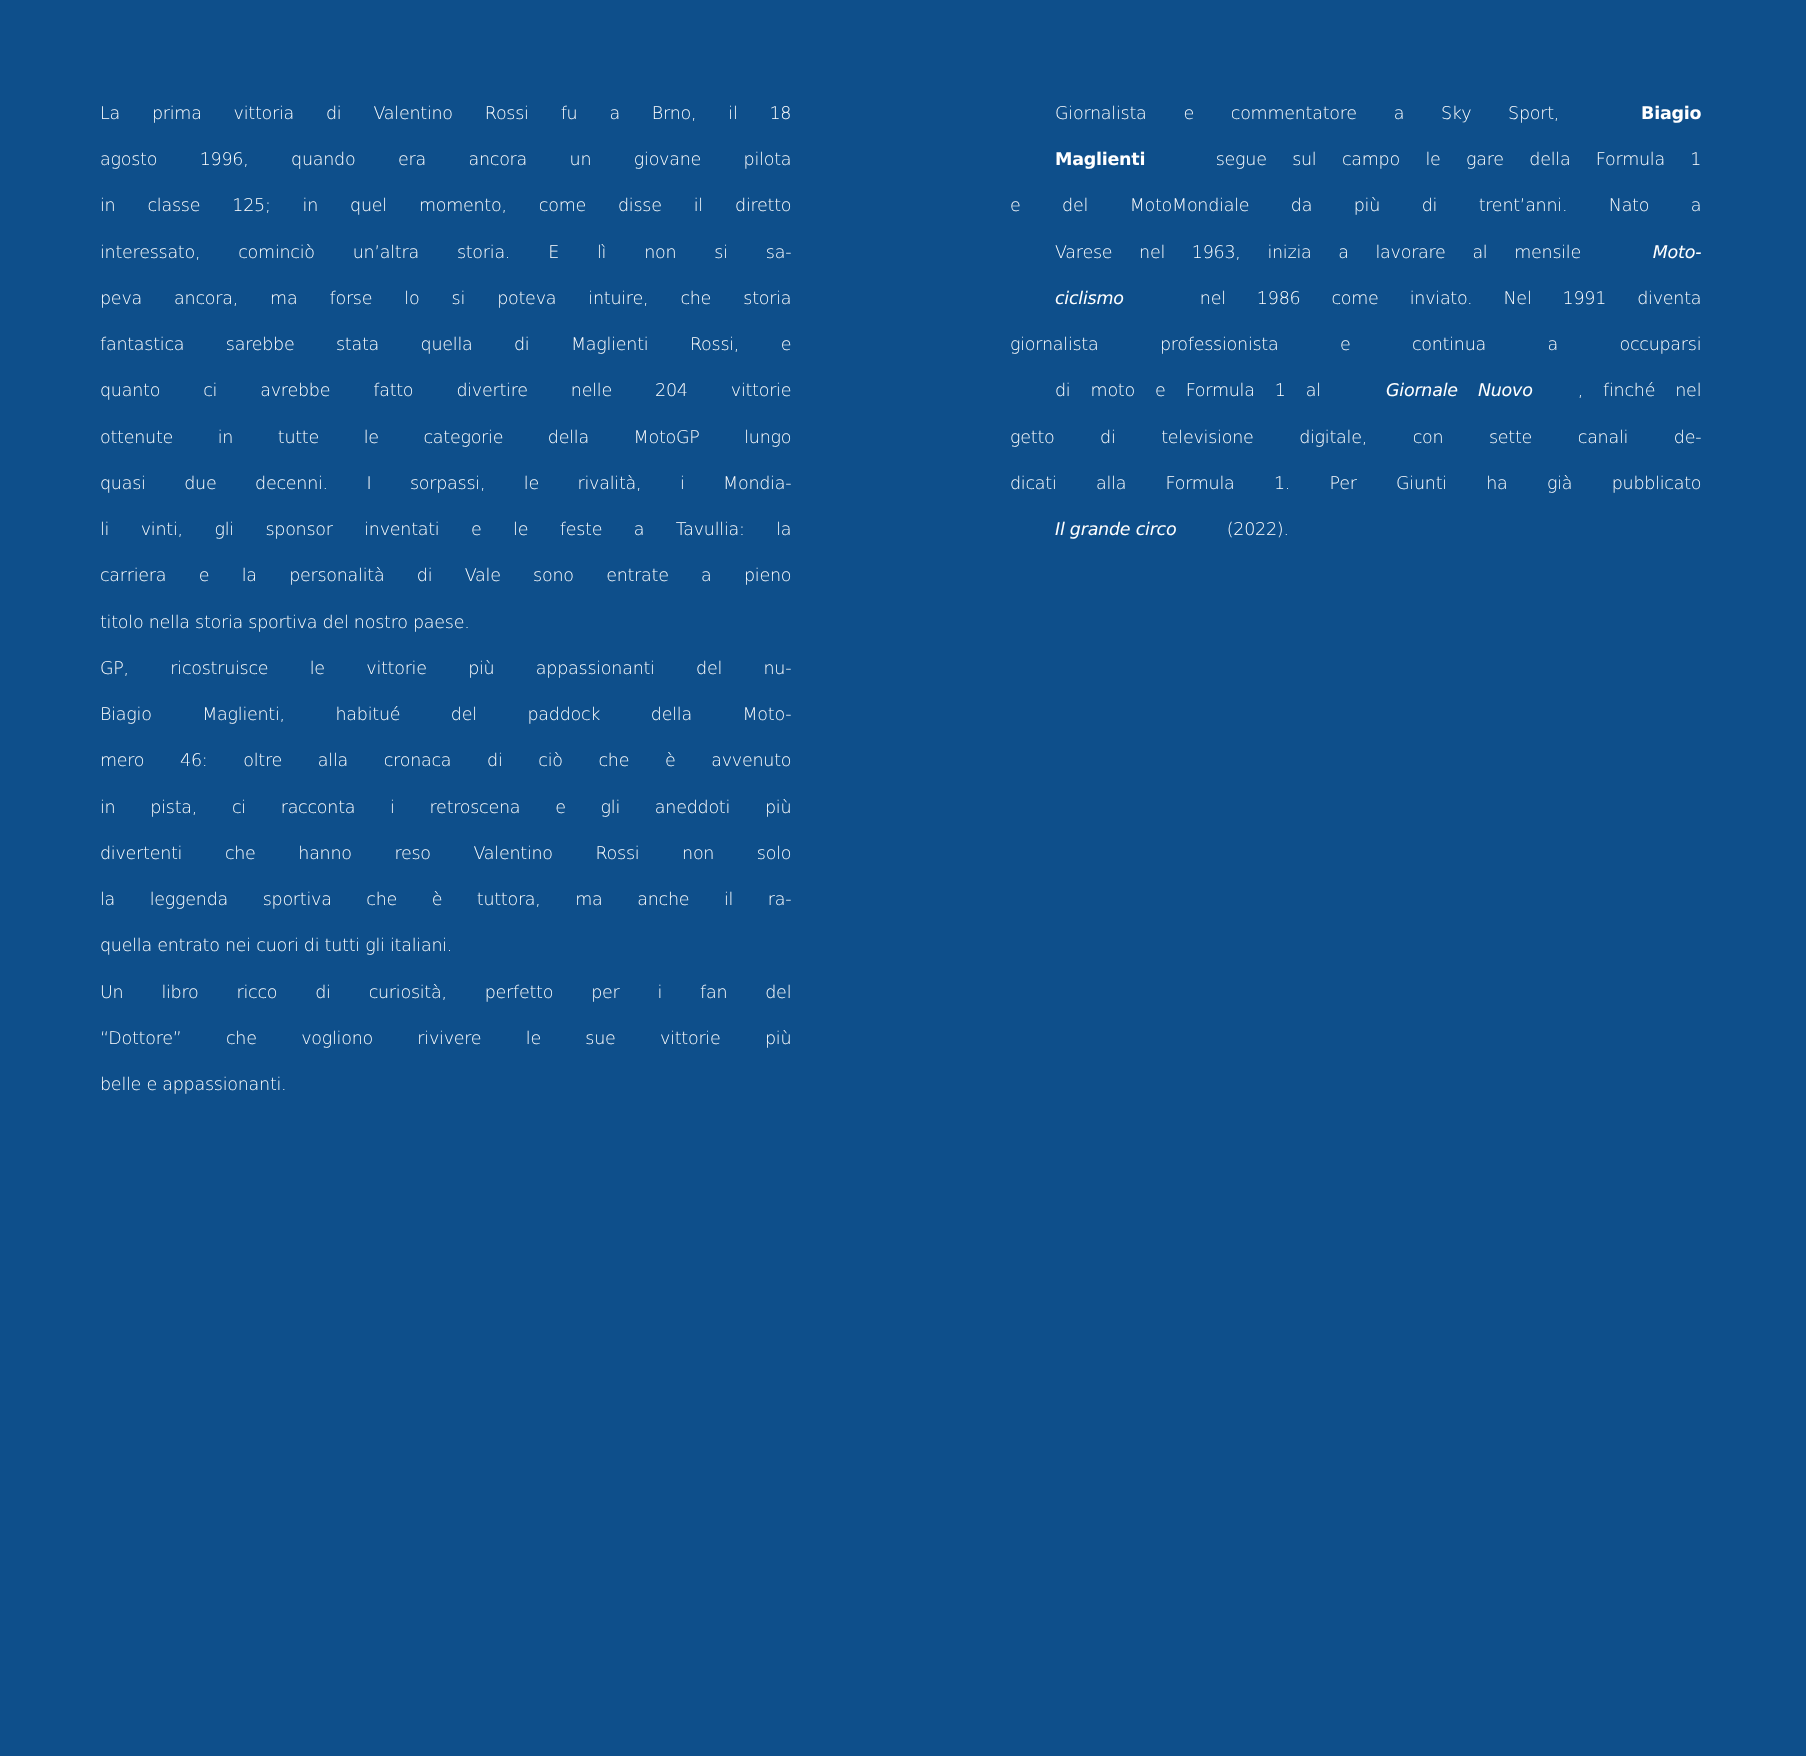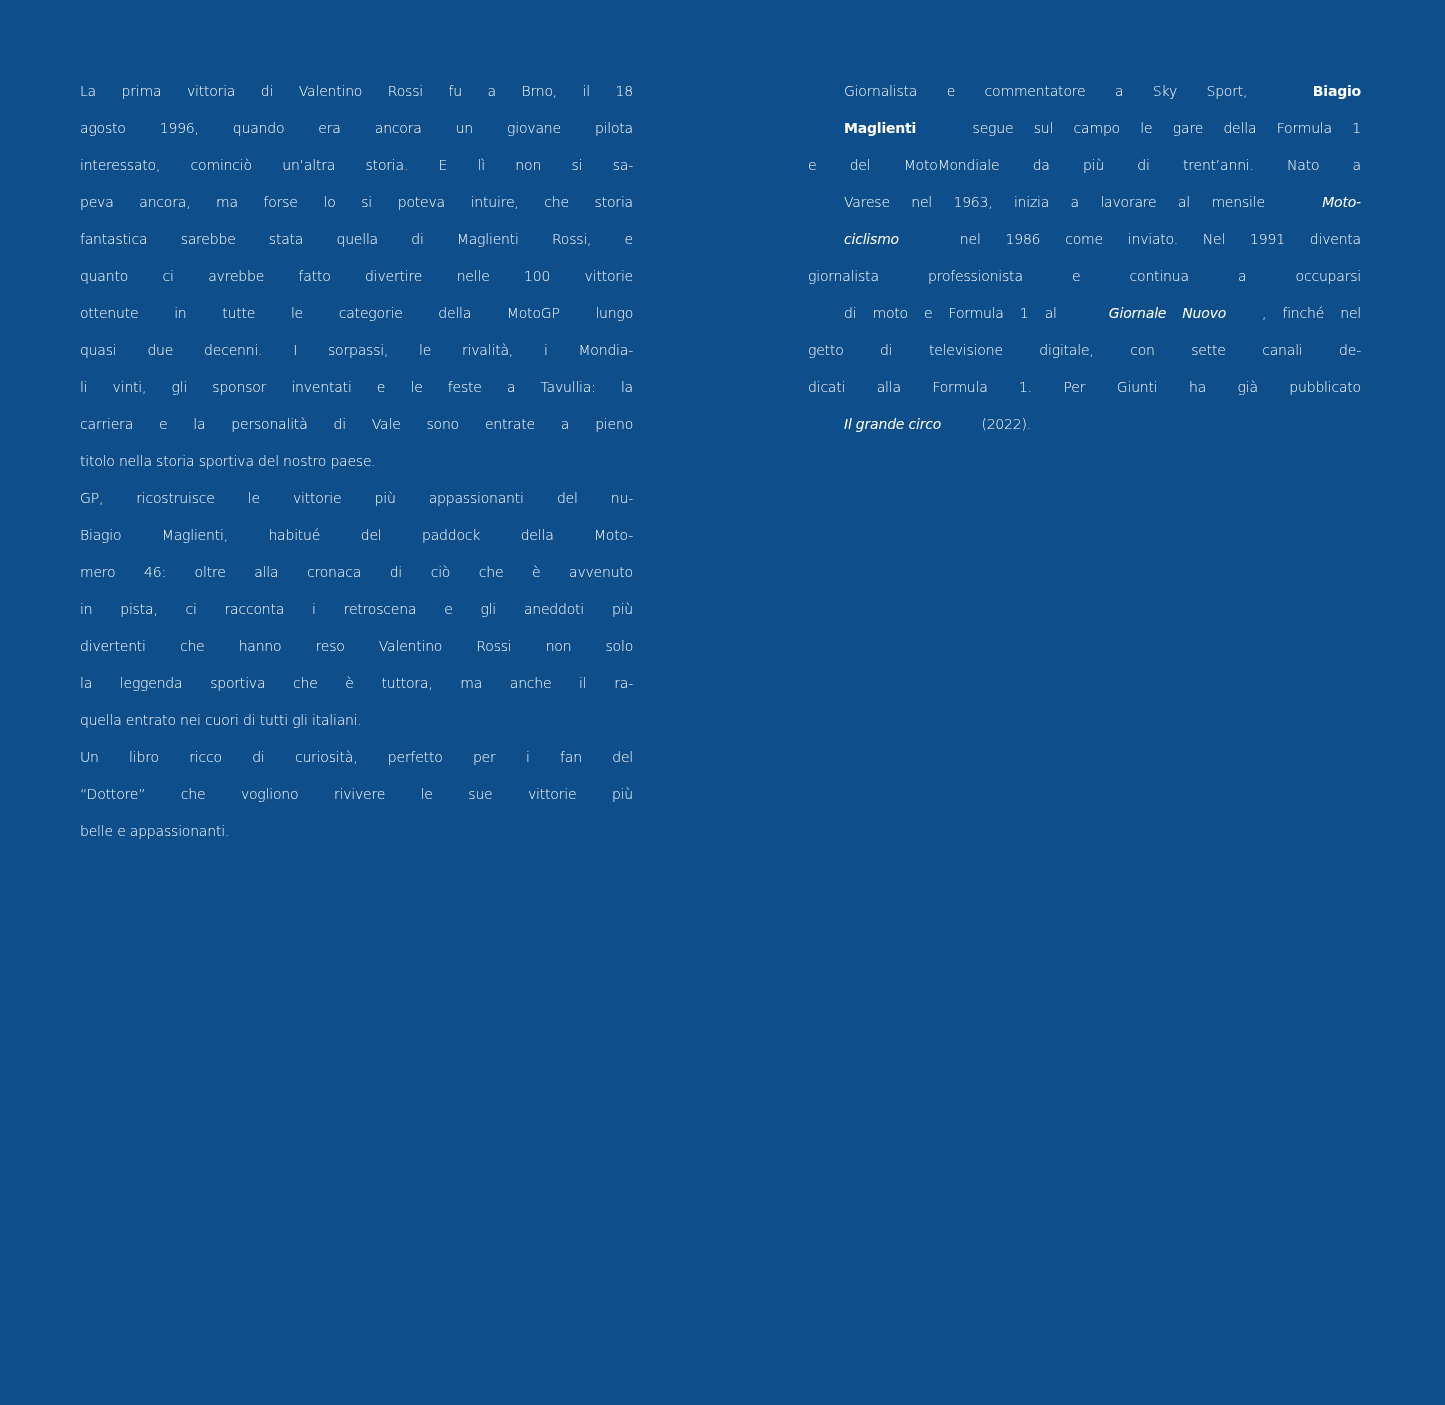--- a/index.html
+++ b/index.html
@@ -41,24 +41,25 @@
     .seg { display: inline; margin-left: 36px; }
   </style>
 </head>
 <body>
 
 <div class="column col-left">
 
   <div>
     <span class="line">La prima vittoria di Valentino Rossi fu a Brno, il 18</span>
     <span class="line">agosto 1996, quando era ancora un giovane pilota</span>
+    <span class="line">in classe 125; in quel momento, come disse il diretto</span>
     <span class="line">interessato, cominciò un’altra storia. E lì non si sa-</span>
     <span class="line">peva ancora, ma forse lo si poteva intuire, che storia</span>
     <span class="line">fantastica sarebbe stata quella di Maglienti Rossi, e</span>
-    <span class="line">quanto ci avrebbe fatto divertire nelle 100 vittorie</span>
+    <span class="line">quanto ci avrebbe fatto divertire nelle 204 vittorie</span>
     <span class="line">ottenute in tutte le categorie della MotoGP lungo</span>
     <span class="line">quasi due decenni. I sorpassi, le rivalità, i Mondia-</span>
     <span class="line">li vinti, gli sponsor inventati e le feste a Tavullia: la</span>
     <span class="line">carriera e la personalità di Vale sono entrate a pieno</span>
     <span class="line last">titolo nella storia sportiva del nostro paese.</span>
   </div>
 
   <div>
     <span class="line">GP, ricostruisce le vittorie più appassionanti del nu-</span>
     <span class="line">Biagio Maglienti, habitué del paddock della Moto-</span>

